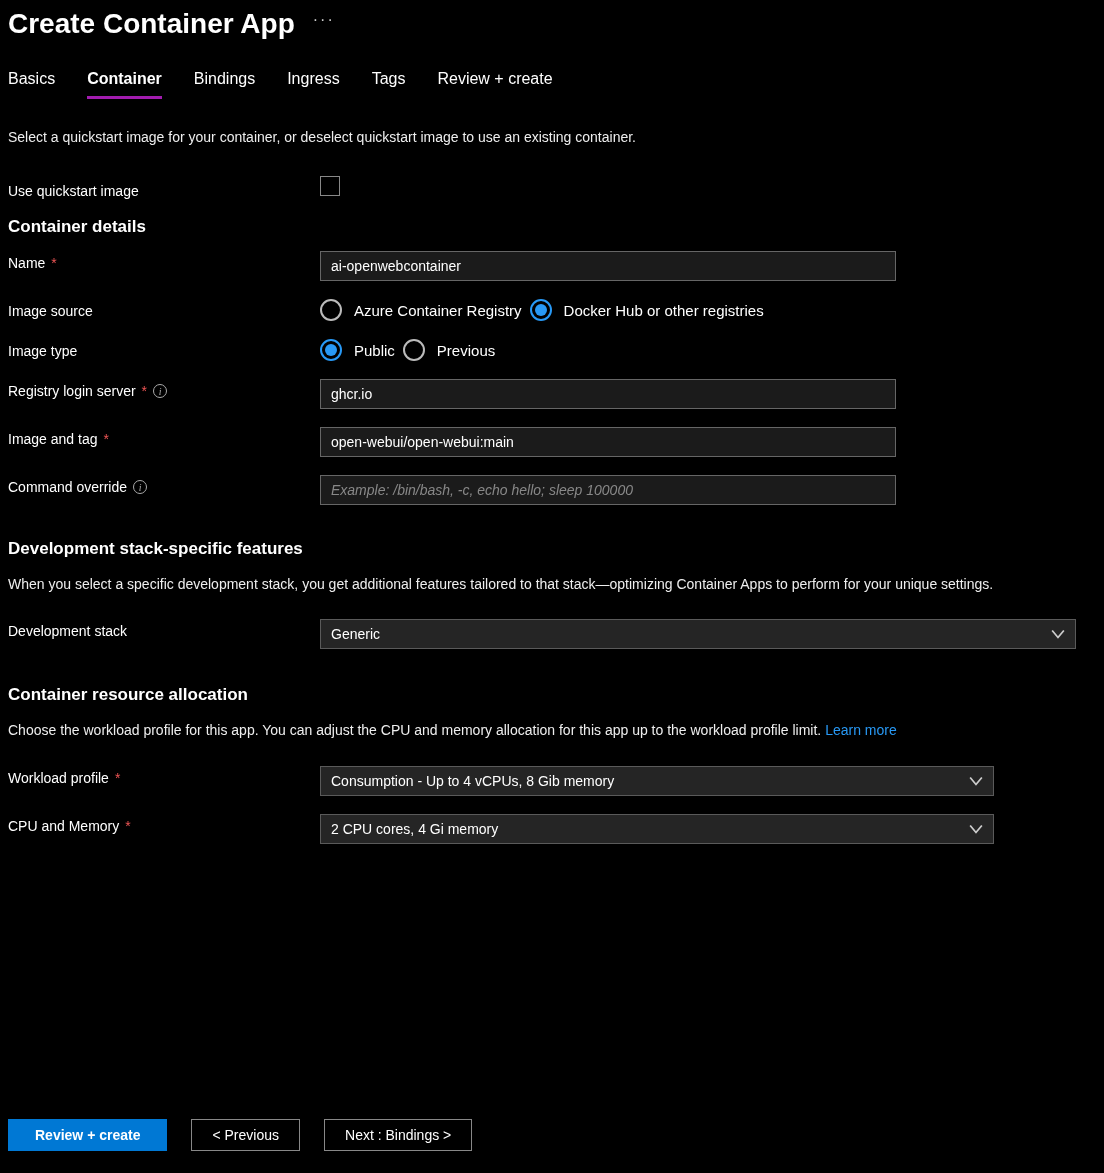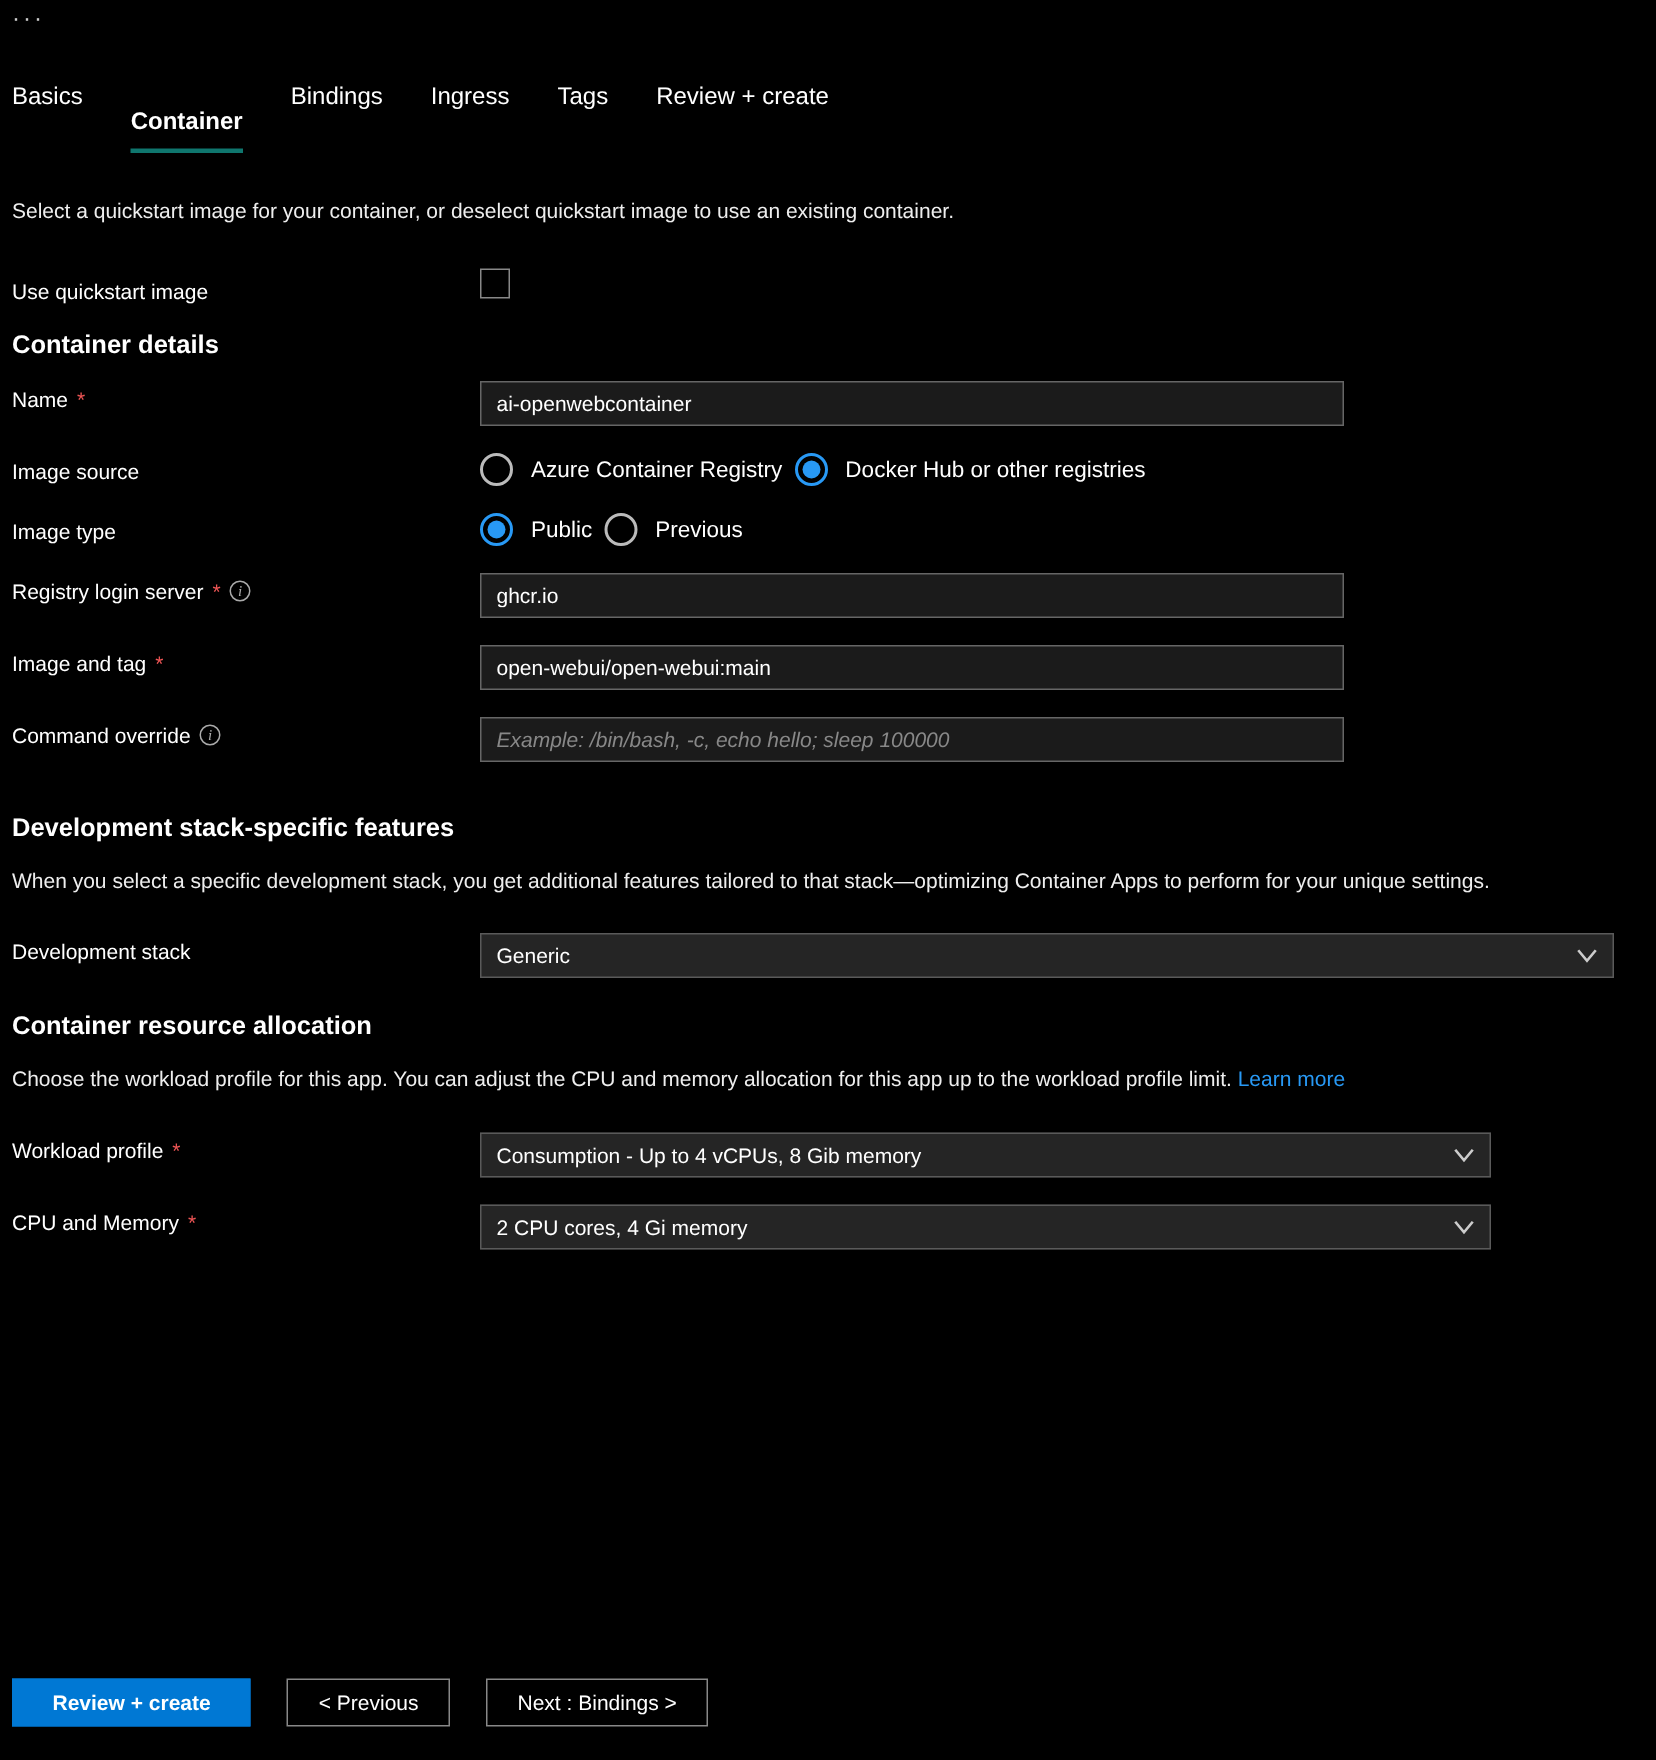--- a/index.html
+++ b/index.html
@@ -12,21 +12,21 @@
     height: 1173px;
     overflow: hidden;
     position: relative;
   }
   .content { padding: 8px 8px 0 8px; }
   .title-row { display:flex; align-items:center; gap:18px; margin-bottom: 30px;}
   .page-title { font-size: 28px; font-weight: 600; }
   .ellipsis { color:#ccc; letter-spacing:2px; font-size:16px; position:relative; top:-4px;}
   .tabs { display:flex; gap:32px; margin-bottom:28px; }
   .tab { font-size:16px; padding-bottom:8px; cursor:pointer; color:#fff; }
-  .tab.active { border-bottom:3px solid #0f766e; font-weight:600;margin-top:17px; }
+  .tab.active { border-bottom:3px solid #a21caf; font-weight:600; }
   .desc { font-size:14px; color:#eee; margin-bottom:28px; line-height:1.5; }
   .section-heading { font-size:17px; font-weight:600; margin: 18px 0 14px 0; }
   .form-row { display:flex; align-items:flex-start; margin-bottom:18px; }
   .form-row.tall { align-items:flex-end; }
   .label-col { width:312px; display:flex; align-items:center; gap:6px; font-size:14px; padding-top:4px;}
   .req { color:#e55; }
   .info-icon { width:14px; height:14px; border:1px solid #aaa; border-radius:50%; display:inline-flex; align-items:center; justify-content:center; font-size:10px; font-style:italic; color:#aaa; font-family: Georgia, serif;}
   .ctrl-col { }
   .text-input {
     width:576px; background:#1b1b1b; border:1px solid #666; color:#fff;
@@ -60,20 +60,21 @@
     align-items:center; justify-content:center; border:1px solid #888; background:#000; color:#fff;
   }
   .btn.primary { background:#0078d4; border-color:#0078d4; font-weight:600; padding:0 26px;}
 </style>
 </head>
 <body>
 
 <div class="content">
 
   <div class="title-row">
+    <h1 class="page-title">Create Container App</h1>
     <span class="ellipsis">···</span>
   </div>
 
   <div class="tabs">
     <div class="tab">Basics</div>
     <div class="tab active">Container</div>
     <div class="tab">Bindings</div>
     <div class="tab">Ingress</div>
     <div class="tab">Tags</div>
     <div class="tab">Review + create</div>
@@ -183,21 +184,21 @@
         <span>Generic</span>
         <span class="chev">
           <svg viewBox="0 0 12 12" width="14" height="14">
               <path d="M1 3 L6 9 L11 3" fill="none" stroke="#ccc" stroke-width="1.5"></path>
             </svg>
         </span>
       </div>
     </div>
   </div>
 
-  <h2 class="section-heading" style="margin-top:22px;">Container resource allocation</h2>
+  <h2 class="section-heading" style="margin-top:36px;">Container resource allocation</h2>
   <p class="desc-block">
     <span>Choose the workload profile for this app. You can adjust the CPU and memory allocation for this app up to the workload profile limit. </span><a href="#" class="link">Learn more</a>
   </p>
 
   <div class="form-row">
     <div class="label-col">
       <span>Workload profile</span>
       <span class="req">*</span>
     </div>
     <div class="ctrl-col">

